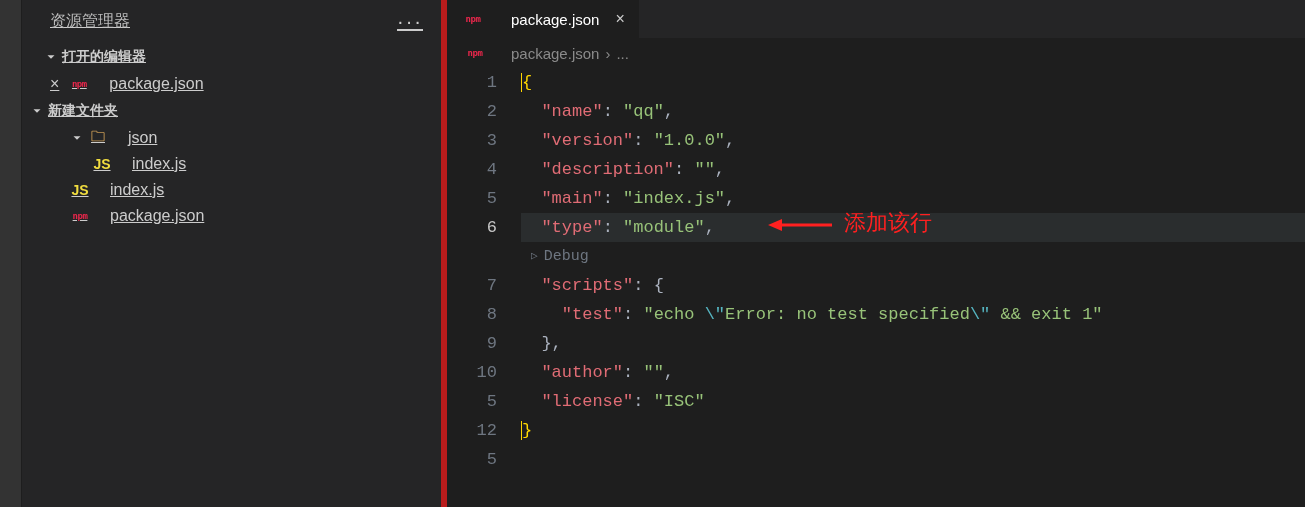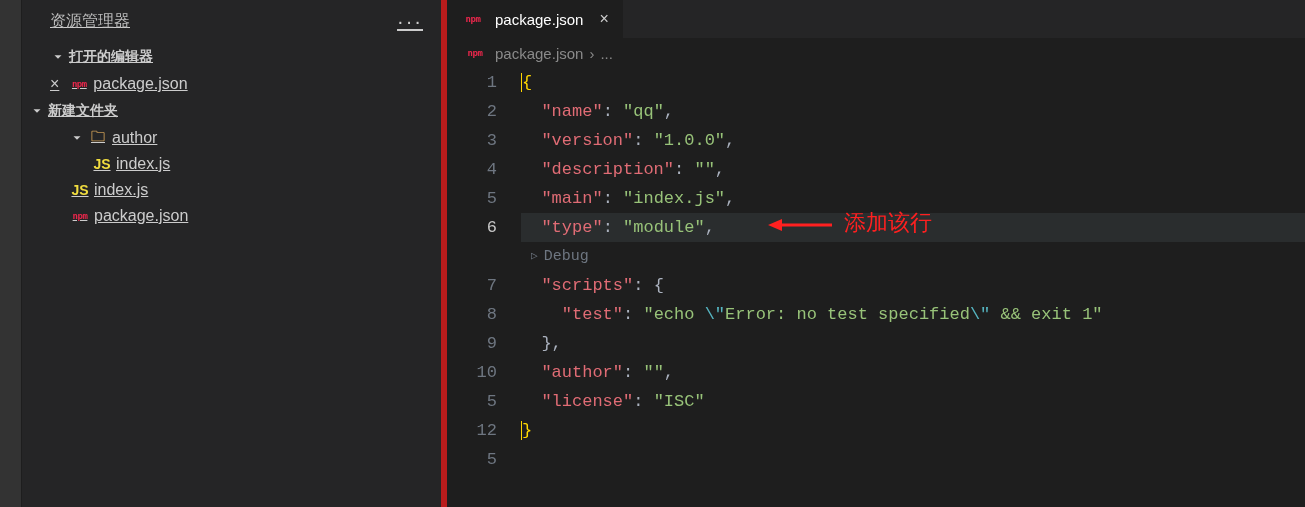--- a/index.html
+++ b/index.html
@@ -71,21 +71,21 @@
     }
     .close-x {
       color: #cccccc;
       margin-right: 10px;
       font-size: 16px;
     }
     .icon {
       display: inline-flex;
       width: 20px;
       height: 18px;
-      margin-right: 4px;
+      margin-right: 20px;
       align-items: center;
       justify-content: center;
       font-size: 10px;
       font-weight: bold;
     }
     .npm-icon {
       background: transparent;
       color: #e8274b;
       font-size: 9px;
       font-weight: bold;
@@ -204,21 +204,21 @@
 <body>
 
 <div class="activity-bar"></div>
 
 <div class="sidebar">
   <div class="sidebar-header">
     <span>资源管理器</span>
     <span class="more-dots">···</span>
   </div>
 
-  <div class="section-header" style="padding-left:22px;margin-left:7px;">
+  <div class="section-header" style="padding-left:22px;">
     <span class="chevron">
       <svg width="14" height="14" viewBox="0 0 16 16">
           <path fill="currentColor" d="M4 6l4 4 4-4z"></path>
         </svg>
     </span>
     <span>打开的编辑器</span>
   </div>
   <div class="tree-item indent-1">
     <span class="close-x">×</span>
     <span class="icon npm-icon">npm</span>
@@ -234,21 +234,21 @@
     <span>新建文件夹</span>
   </div>
 
   <div class="tree-item indent-2">
     <span class="chevron">
       <svg width="14" height="14" viewBox="0 0 16 16">
           <path fill="currentColor" d="M4 6l4 4 4-4z"></path>
         </svg>
     </span>
     <span class="icon folder-icon">🗀</span>
-    <span>author</span>
+    <span>json</span>
   </div>
   <div class="tree-item indent-3">
     <span class="icon js-icon">JS</span>
     <span>index.js</span>
   </div>
   <div class="tree-item indent-2">
     <span class="icon js-icon">JS</span>
     <span>index.js</span>
   </div>
   <div class="tree-item indent-2">

